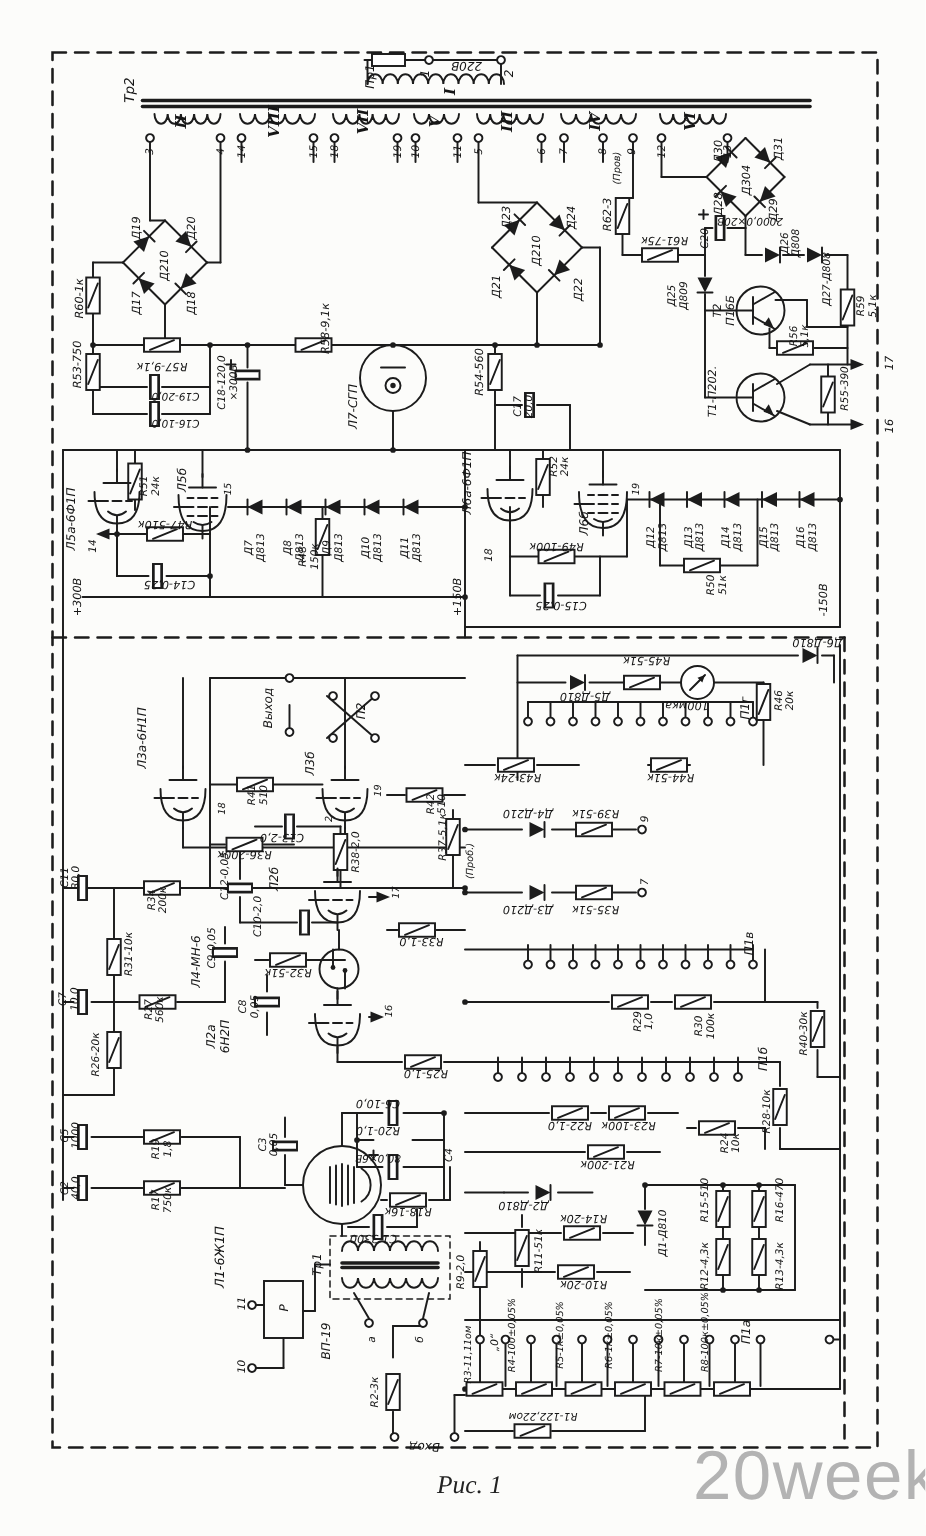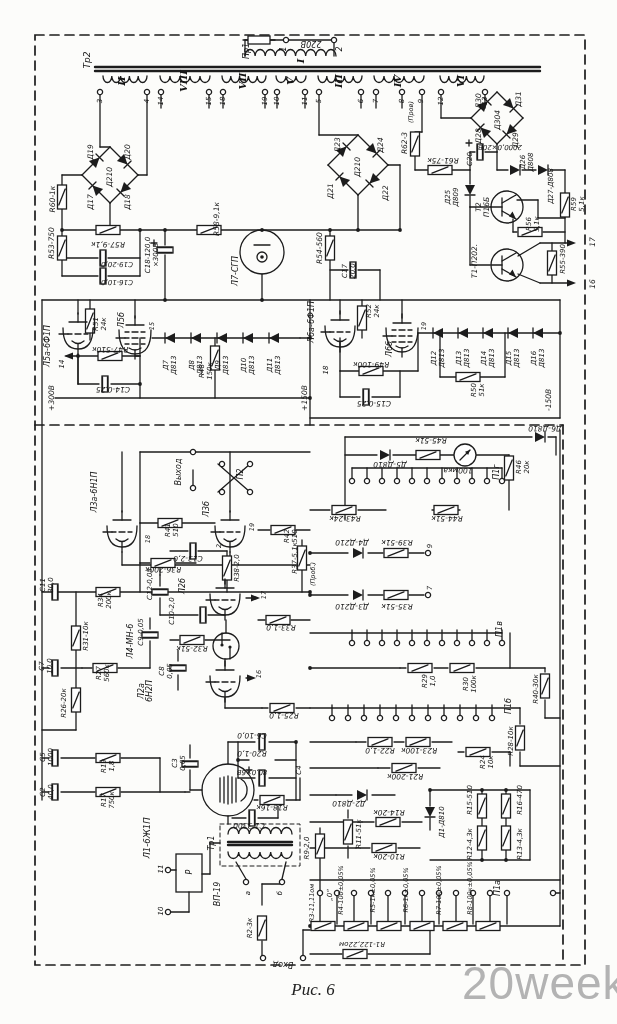--- a/index.html
+++ b/index.html
@@ -909,15 +909,15 @@
         <text transform="translate(283,965) rotate(180)" text-anchor="middle" font-size="8" dominant-baseline="central"><tspan x="0" dy="0">Вход</tspan></text>
         <text transform="translate(217,894) rotate(-90)" text-anchor="middle" font-size="8" dominant-baseline="central"><tspan x="0" dy="0">ВП-19</tspan></text>
         <text transform="translate(189,872) rotate(-90)" text-anchor="middle" font-size="8" dominant-baseline="central"><tspan x="0" dy="0">Р</tspan></text>
         <text transform="translate(161,869) rotate(-90)" text-anchor="middle" font-size="7" dominant-baseline="central"><tspan x="0" dy="0">11</tspan></text>
         <text transform="translate(161,911) rotate(-90)" text-anchor="middle" font-size="7" dominant-baseline="central"><tspan x="0" dy="0">10</tspan></text>
         <text transform="translate(248,893) rotate(-90)" text-anchor="middle" font-size="7" dominant-baseline="central"><tspan x="0" dy="0">а</tspan></text>
         <text transform="translate(280,893) rotate(-90)" text-anchor="middle" font-size="7" dominant-baseline="central"><tspan x="0" dy="0">б</tspan></text>
       </g>
   </svg>
 
-  <div id="caption">Рис. 6</div>
+  <div id="caption">Рис. 1</div>
   <div id="watermark">20week</div>
 </div>
 
 </body></html>

